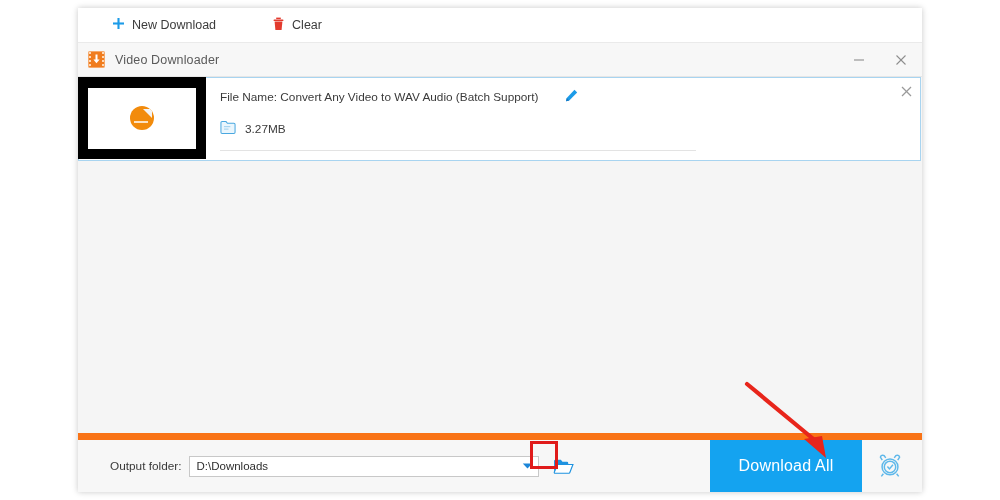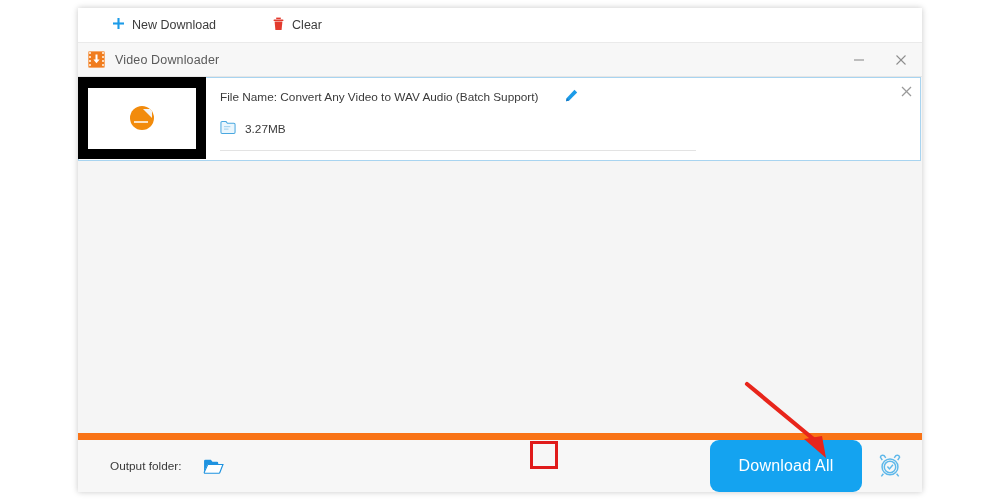--- a/index.html
+++ b/index.html
@@ -278,21 +278,20 @@
     top: 0px;
     width: 152px;
     height: 100%;
     background: #14a3f0;
     color: #ffffff;
     display: flex;
     align-items: center;
     justify-content: center;
     font-size: 16px;
     letter-spacing: .2px;
-    border-radius: 9px;
   }
   #schedule-button {
     position: absolute;
     left: 790px;
     top: 0;
     height: 100%;
     width: 44px;
     display: flex;
     align-items: center;
     justify-content: center;
@@ -409,20 +408,28 @@
         </div>
 
       </div>
     </div>
   </div>
 
   <div id="bottom-bar">
 
     <div id="output-label">Output folder:</div>
 
+    <div id="path-input">
+      <span title="Select output folder">D:\Downloads</span>
+      <span id="path-dropdown">
+        <svg width="11" height="8" viewBox="0 0 11 8">
+          <path d="M0.8 1.4 L5.5 6.4 L10.2 1.4 Z" fill="#1c86d8"></path>
+        </svg>
+      </span>
+    </div>
 
     <div id="dropdown-highlight"></div>
 
     <div id="browse-folder">
       <svg width="21" height="17" viewBox="0 0 22 18">
         <path d="M1 3.2 A1.4 1.4 0 0 1 2.4 1.8 H8.2 L9.9 4.0 H14.6 A1.4 1.4 0 0 1 16 5.4 V6.4 H4.6 L1 15 Z" fill="#1f93e0"></path>
         <path d="M4.9 6.9 H21 L17.6 15.6 A0.8 0.8 0 0 1 16.9 16.1 H1.9 A0.8 0.8 0 0 1 1.2 15.1 Z" fill="#ffffff" stroke="#1f93e0" stroke-width="1.2"></path>
       </svg>
     </div>
 

